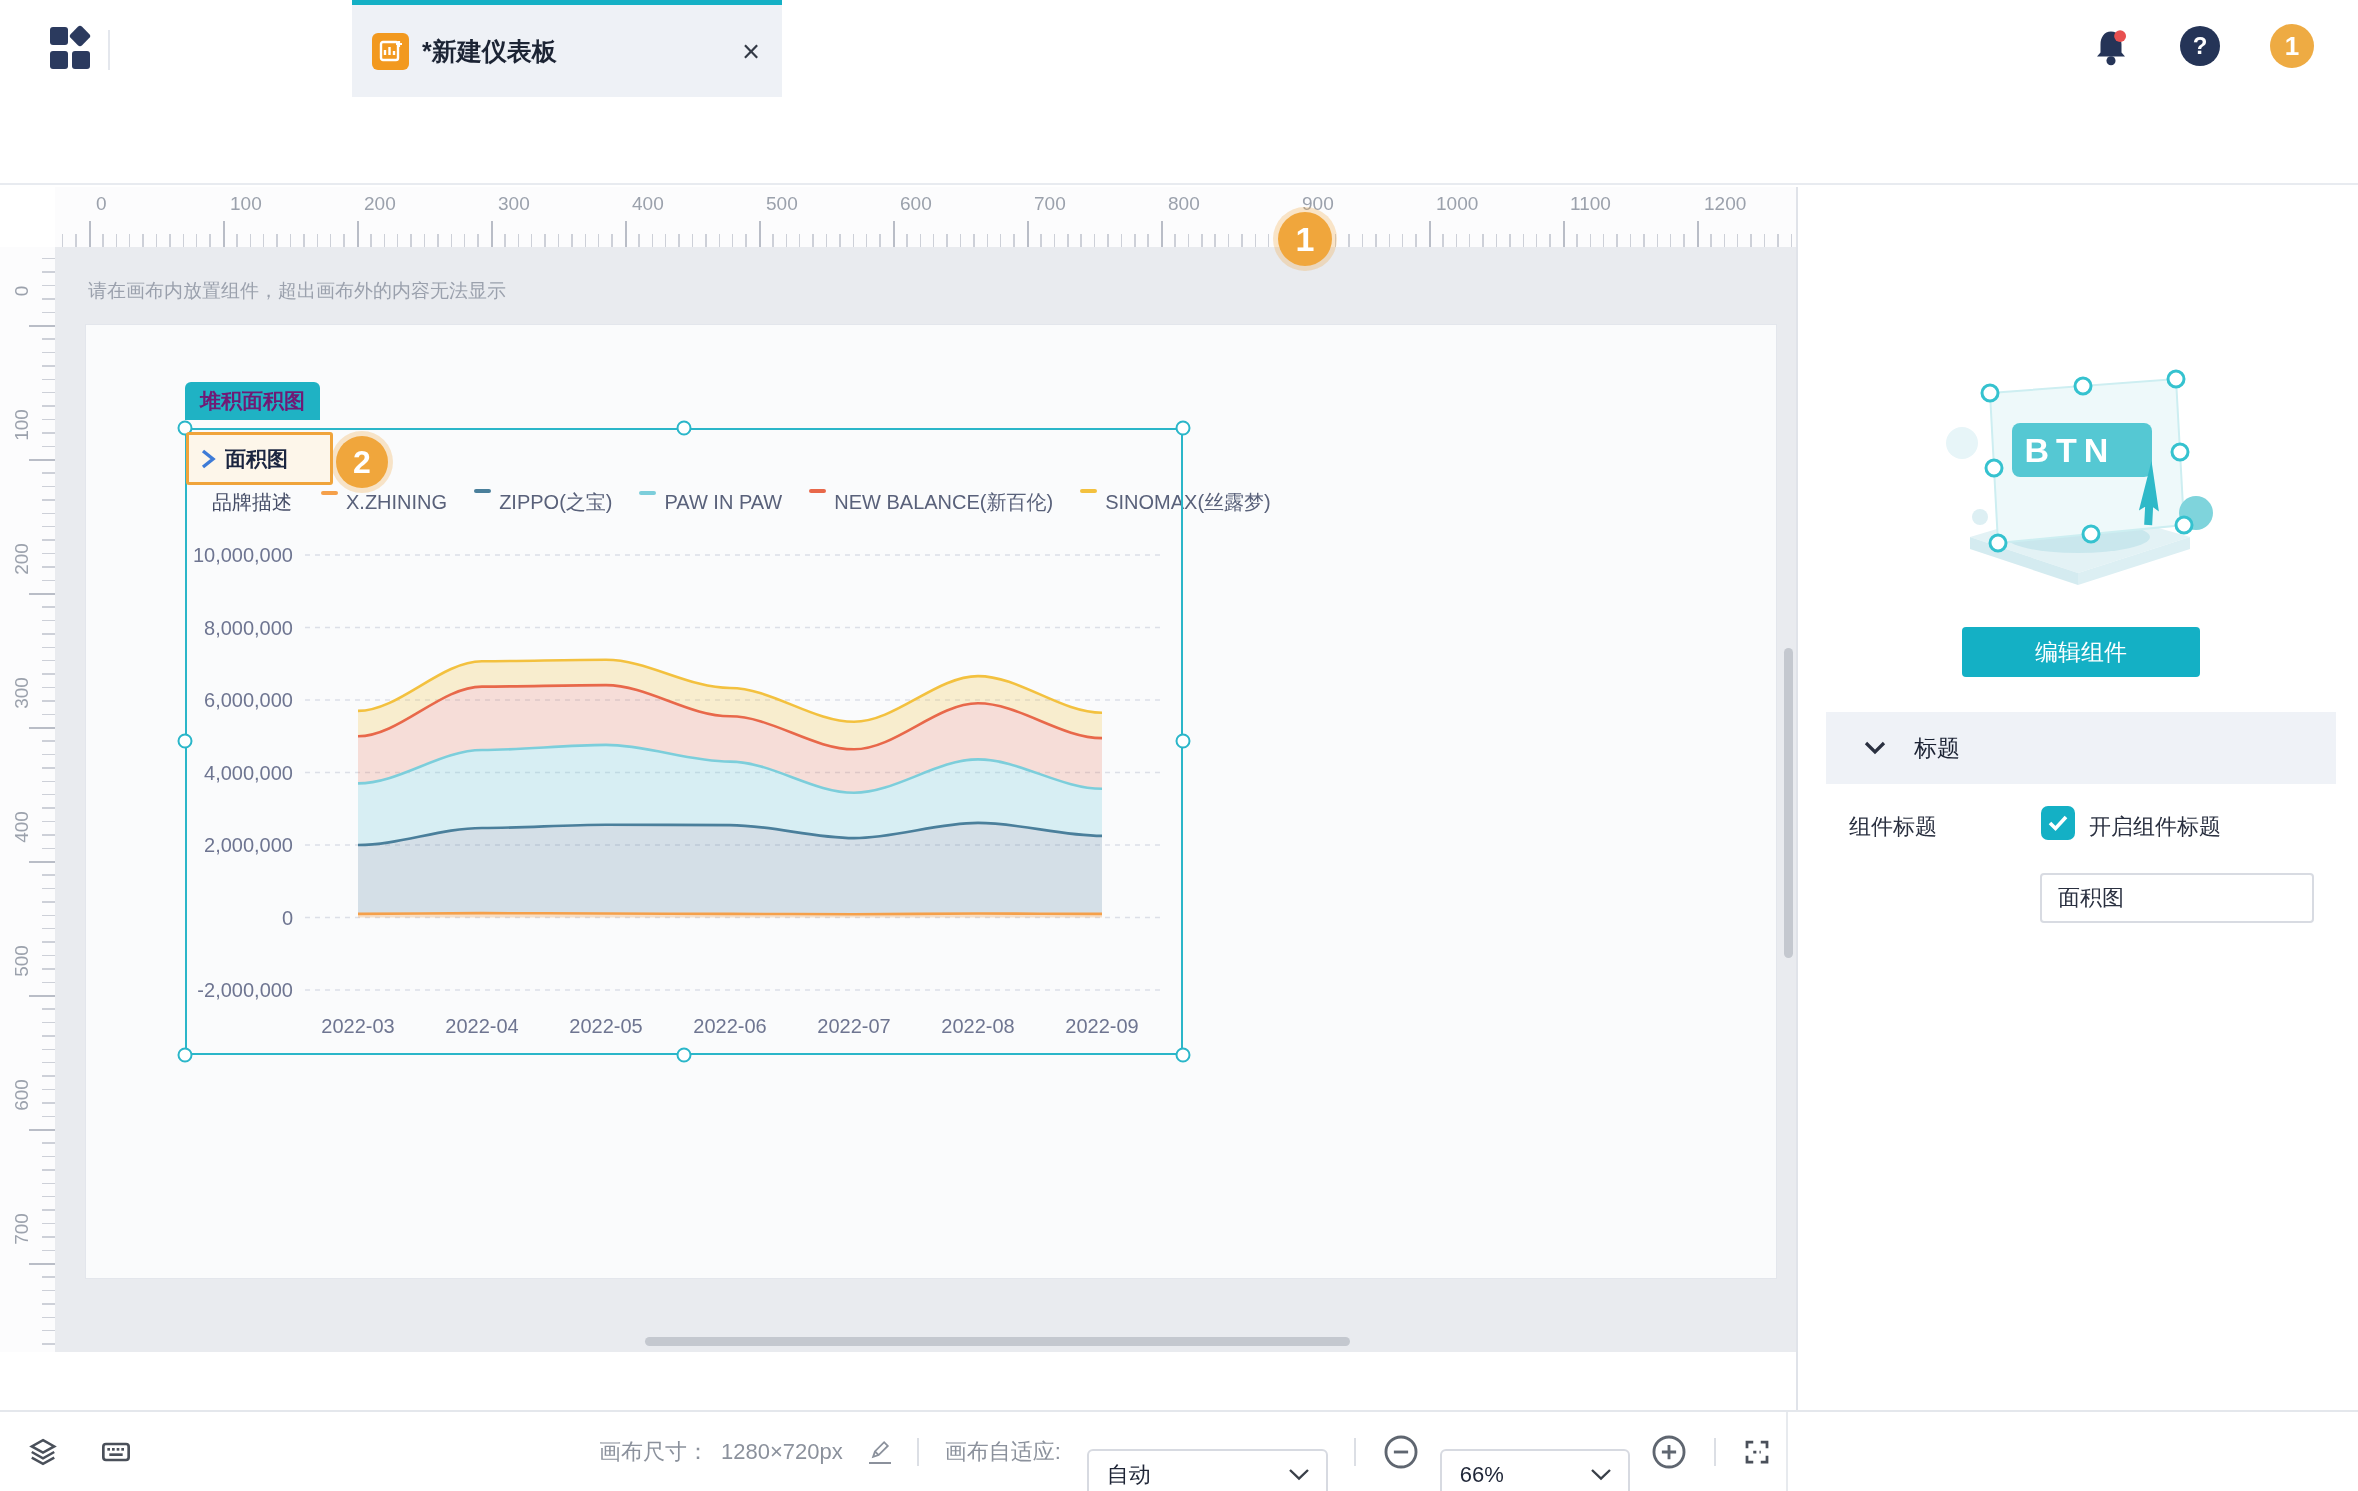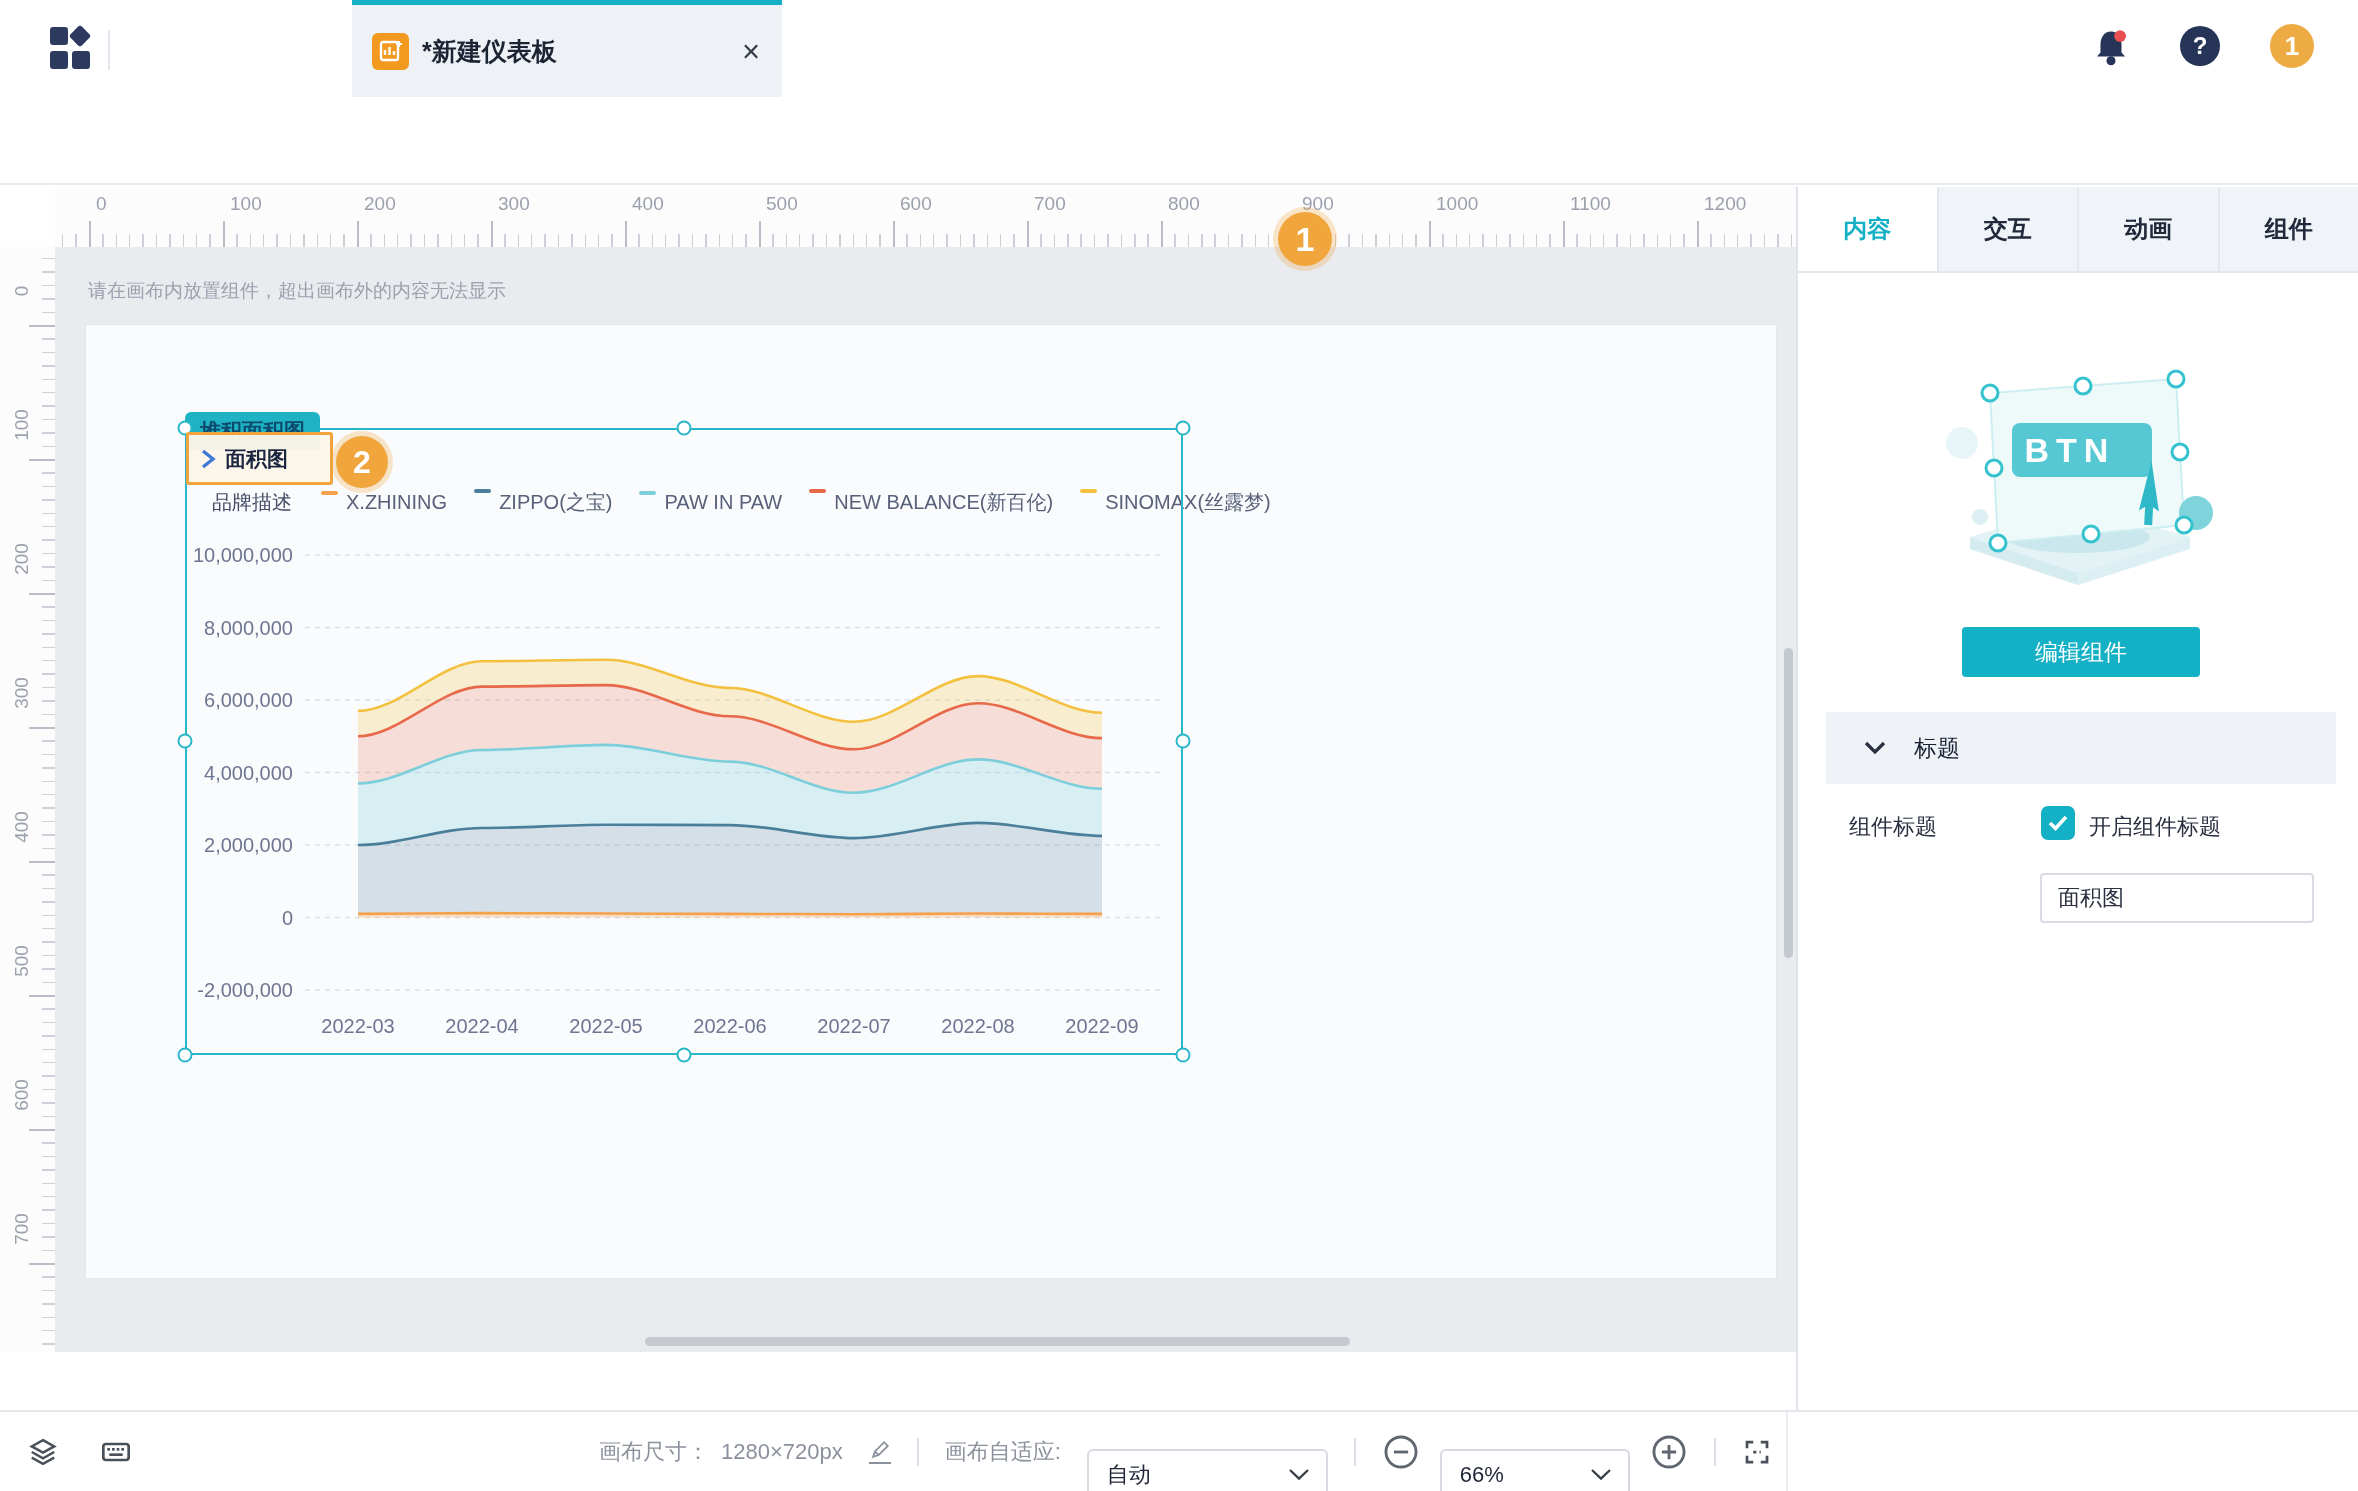--- a/index.html
+++ b/index.html
@@ -51,21 +51,21 @@
   .h-ruler span { position:absolute; top:6px; font-size:19px; color:#9ba1ac; }
   .v-ruler { left:0; top:247px; width:55px; height:1105px; background:
       repeating-linear-gradient(180deg,#b9bdc7 0 2px,transparent 2px 134px) right 0 top 78px/26px 100% no-repeat,
       repeating-linear-gradient(180deg,#cdd0d8 0 1.5px,transparent 1.5px 13.4px) right 0 top 11px/13px 100% no-repeat,#fcfcfd; }
   .v-ruler span { position:absolute; left:-8px; width:60px; text-align:center; font-size:19px; color:#9ba1ac; transform:rotate(-90deg); }
   .viewport { left:55px; top:247px; width:1741px; height:1105px; background:#e9ebef; overflow:hidden; }
   .canvas-hint { left:88px; top:278px; font-size:19px; color:#9ba1ad; }
   .white-canvas { left:86px; top:325px; width:1690px; height:953px; background:#fafbfc; box-shadow:0 0 0 1px #e3e6ec; }
 
   
-  .comp-tag { left:185px; top:412px; height:38px; background:#1fb2c4; color:#0c4a6e; font-size:21px; font-weight:bold; display:flex; align-items:center; padding:13px 15px; border-radius:6px 6px 0 0; z-index:6; }
+  .comp-tag { left:185px; top:382px; height:38px; background:#1fb2c4; color:#701a75; font-size:21px; font-weight:bold; display:flex; align-items:center; padding:13px 15px; border-radius:6px 6px 0 0; z-index:6; }
   .sel-rect { left:185px; top:428px; width:998px; height:627px; border:2.5px solid #2ab6c9; z-index:5; }
   .handle { width:15px; height:15px; background:#fff; border:2.5px solid #2ab6c9; border-radius:50%; transform:translate(-50%,-50%); z-index:7; }
   .title-box { left:186px; top:432px; width:147px; height:53px; background:rgba(253,246,233,.96); border:3px solid #f0a43b; border-radius:3px; display:flex; align-items:center; gap:9px; padding-left:11px; z-index:8; }
   .title-box b { font-size:21px; color:#1b2540; }
   .badge2 { left:336px; top:436px; width:52px; height:52px; font-size:32px; z-index:9; }
   .legend { left:212px; top:489px; display:flex; align-items:center; gap:27px; z-index:4; }
   .legend .lg-title { font-size:20px; color:#454d66; margin-right:2px; }
   .legend .lg-item { display:flex; align-items:flex-start; gap:8px; font-size:20px; color:#59617a; }
   .legend .dash { width:17px; height:4px; border-radius:2px; display:block; }
   .chart-svg { left:185px; top:484px; z-index:3; }
@@ -368,26 +368,20 @@
         <polyline points="3,3 13,11 3,19" fill="none" stroke="#3E7BD7" stroke-width="3.4"></polyline>
       </svg>
     <b>面积图</b>
   </div>
   <div class="abs tut-badge badge2">2</div>
 
   <div class="abs v-scroll"></div>
   <div class="abs h-scroll"></div>
 
   <div class="abs right-panel">
-    <div class="rp-tabs" id="rpTabs">
-        <div class="rp-tab active">内容</div>
-        <div class="rp-tab">交互</div>
-        <div class="rp-tab">动画</div>
-        <div class="rp-tab">组件</div>
-      </div>
 
     <div class="rp-illus">
       <svg width="300" height="220" viewBox="0 0 300 220">
         <circle cx="34" cy="78" r="16" fill="#e7f5f8"></circle>
         <circle cx="52" cy="152" r="8" fill="#ddeff3"></circle>
         <polygon points="42,172 150,140 262,172 150,208" fill="#e3f2f5"></polygon>
         <polygon points="42,172 150,208 150,220 42,184" fill="#d4ebf0"></polygon>
         <polygon points="262,172 150,208 150,220 262,184" fill="#dceff3"></polygon>
         <ellipse cx="150" cy="172" rx="72" ry="16" fill="#c9e7ed"></ellipse>
         <polygon points="62,28 248,14 256,160 70,178" fill="#eef9fa" stroke="#cdeef1" stroke-width="2"></polygon>

